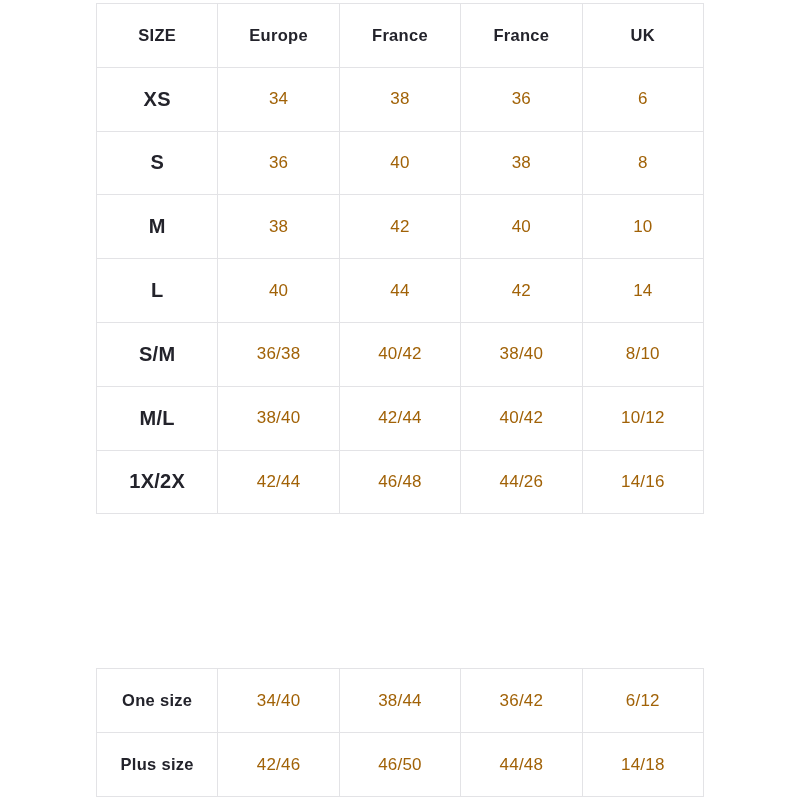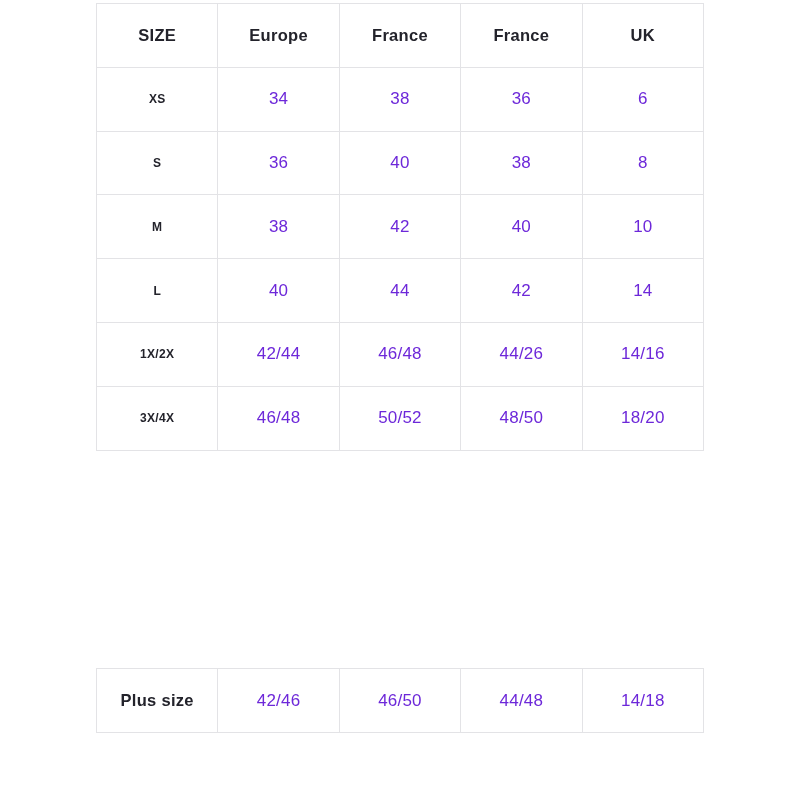--- a/index.html
+++ b/index.html
@@ -33,28 +33,28 @@
   table.size-table col.c-size  { width: 117px; }
   table.size-table col.c-other { width: 117px; }
 
   table.size-table td, table.size-table th {
     border: 1px solid #e3e3e6;
     text-align: center;
     vertical-align: middle;
     padding: 0;
     font-weight: 400;
     font-size: 17px;
-    color: #6d28d9;
+    color: #a16207;
     height: 62.8px;
     letter-spacing: 0.2px;
   }
   table.size-table th,
   table.size-table td.rowhead {
     font-weight: 700;
-    font-size: 12px;
+    font-size: 20px;
     color: #23232b;
     letter-spacing: 0.3px;
   }
   table.size-table th {
     font-size: 16.5px;
   }
   table.size-table.secondary-table td {
     height: 63px;
   }
   table.size-table.secondary-table td.rowhead {
@@ -107,48 +107,62 @@
           <td>10</td>
         </tr>
         <tr>
           <td class="rowhead">L</td>
           <td>40</td>
           <td>44</td>
           <td>42</td>
           <td>14</td>
         </tr>
         <tr>
+          <td class="rowhead">S/M</td>
+          <td>36/38</td>
+          <td>40/42</td>
+          <td>38/40</td>
+          <td>8/10</td>
+        </tr>
+        <tr>
+          <td class="rowhead">M/L</td>
+          <td>38/40</td>
+          <td>42/44</td>
+          <td>40/42</td>
+          <td>10/12</td>
+        </tr>
+        <tr>
           <td class="rowhead">1X/2X</td>
           <td>42/44</td>
           <td>46/48</td>
           <td>44/26</td>
           <td>14/16</td>
-        </tr>
-        <tr>
-          <td class="rowhead">3X/4X</td>
-          <td>46/48</td>
-          <td>50/52</td>
-          <td>48/50</td>
-          <td>18/20</td>
         </tr>
       </tbody>
     </table>
   </div>
 
   <div class="table-wrap secondary">
     <table class="size-table secondary-table">
       <colgroup>
         <col class="c-size">
         <col class="c-other">
         <col class="c-other">
         <col class="c-other">
         <col class="c-other">
       </colgroup>
       <tbody>
         <tr>
+          <td class="rowhead">One size</td>
+          <td>34/40</td>
+          <td>38/44</td>
+          <td>36/42</td>
+          <td>6/12</td>
+        </tr>
+        <tr>
           <td class="rowhead">Plus size</td>
           <td>42/46</td>
           <td>46/50</td>
           <td>44/48</td>
           <td>14/18</td>
         </tr>
       </tbody>
     </table>
   </div>
 

